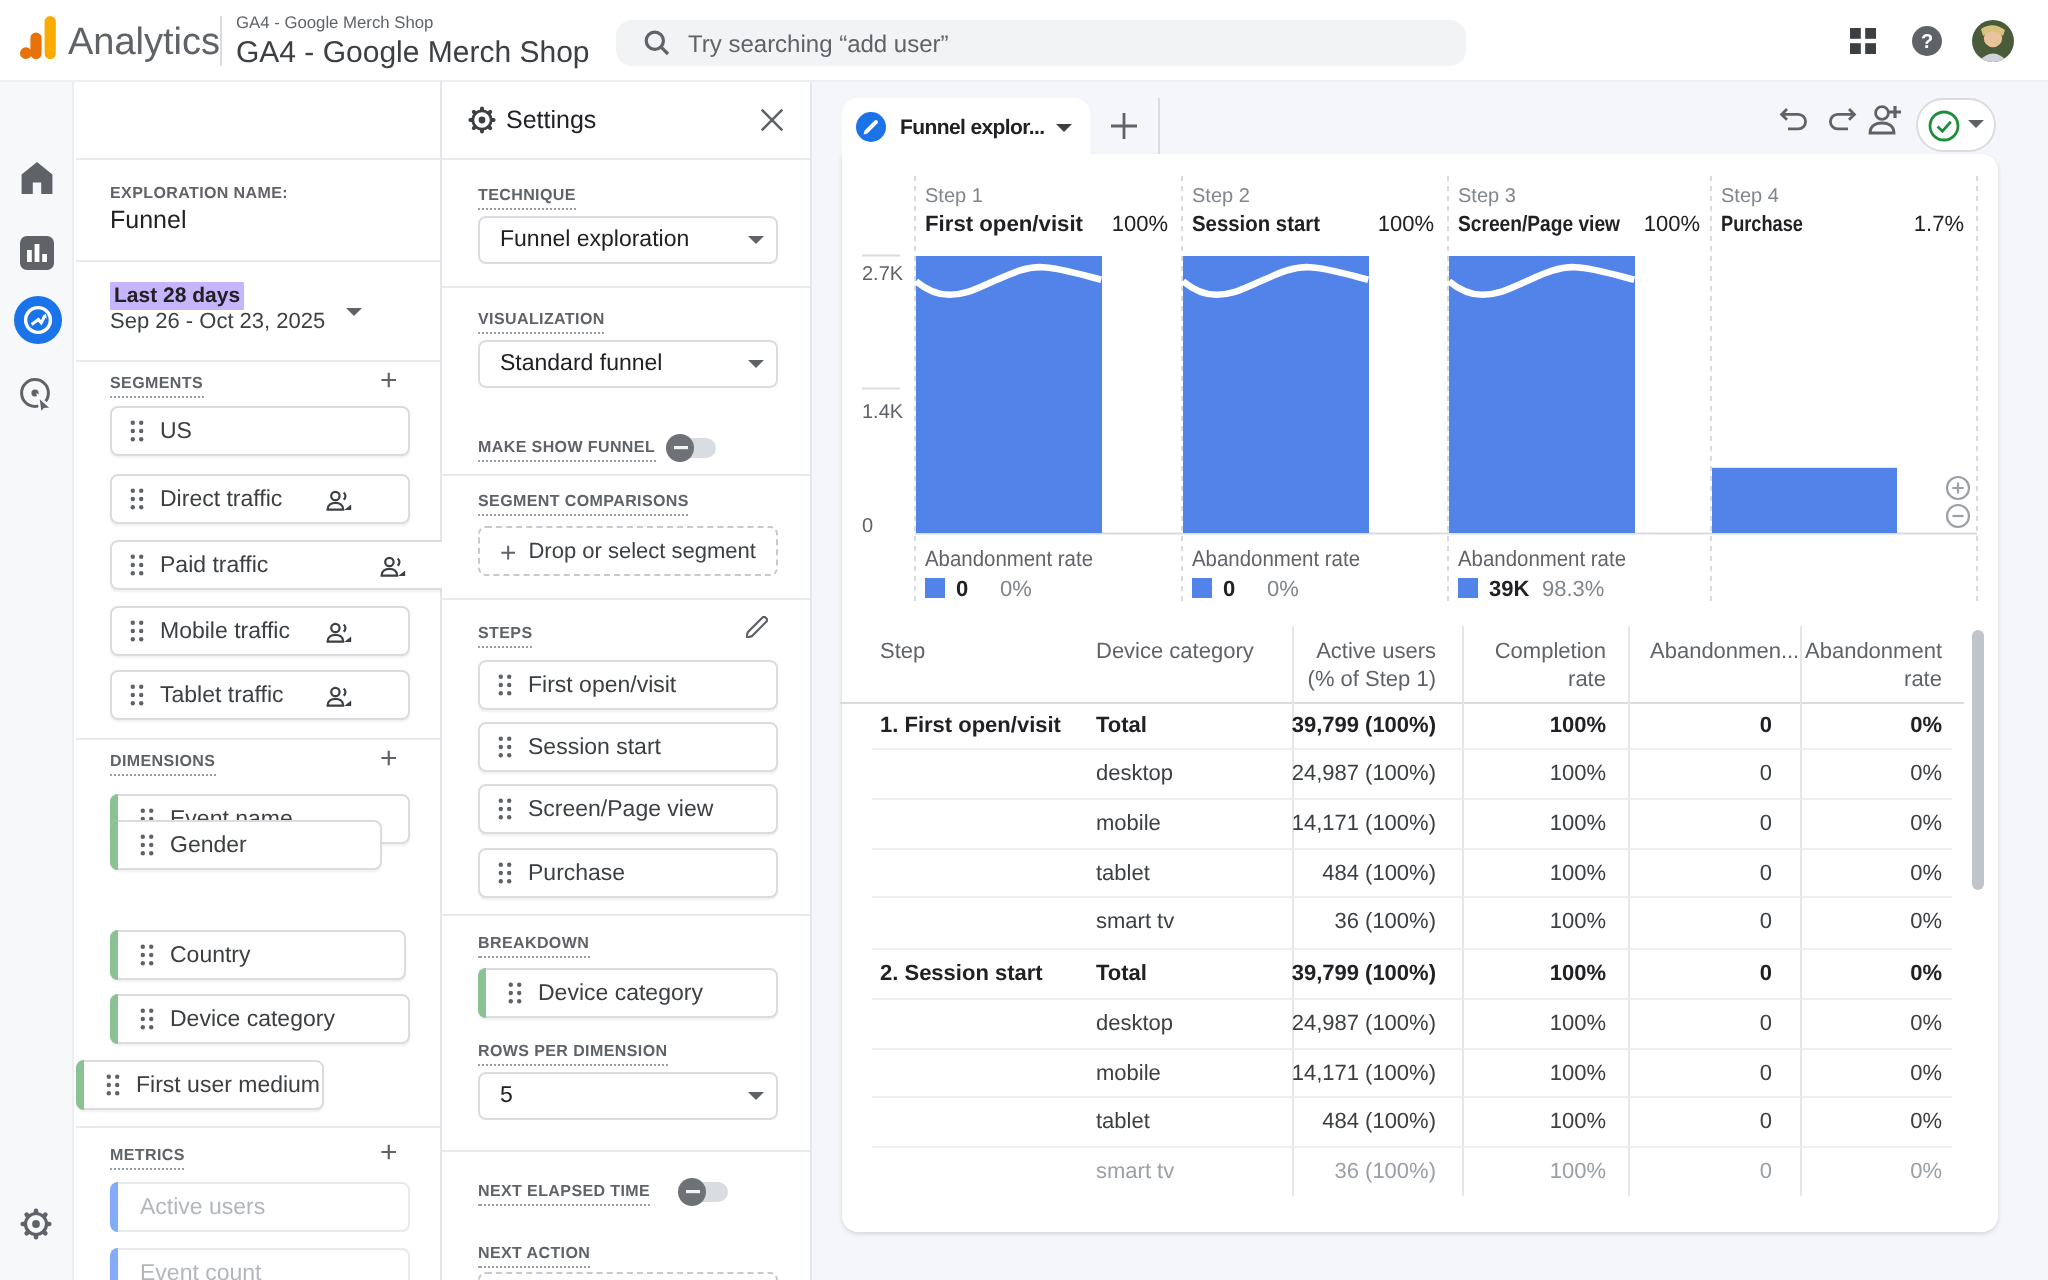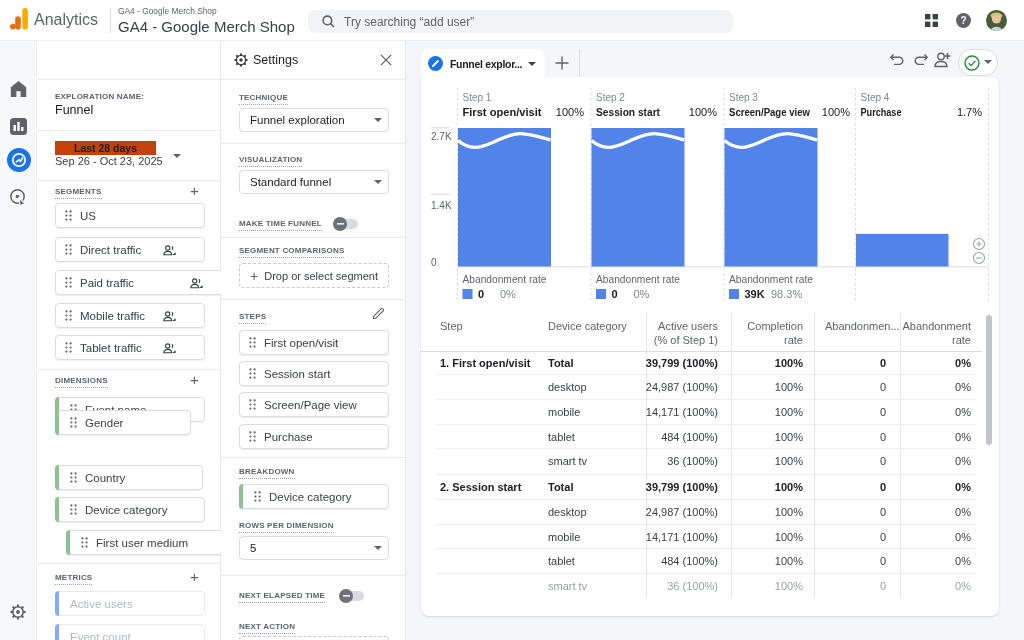--- a/index.html
+++ b/index.html
@@ -1,20 +1,20 @@
 <!DOCTYPE html>
 <html><head><meta charset="utf-8">
 <style>
 *{margin:0;padding:0;box-sizing:border-box}
 html,body{width:1024px;height:640px;overflow:hidden}
 body{font-family:"Liberation Sans",sans-serif;position:relative;background:#fff;color:#202124}
 .abs{position:absolute}
 
 #hdr{position:absolute;left:0;top:0;width:1024px;height:41px;background:#fff;border-bottom:1px solid #eceef1;z-index:5}
-#ana{position:absolute;left:34px;top:11px;font-size:16px;color:#5f6368}
+#ana{position:absolute;left:34px;top:11px;font-size:19px;color:#5f6368}
 #hdiv{position:absolute;left:110px;top:8px;width:1px;height:25px;background:#dadce0}
 #prop-s{position:absolute;left:118px;top:5.5px;font-size:8.4px;color:#5f6368}
 #prop-b{position:absolute;left:118px;top:18px;font-size:15px;color:#3c4043}
 #search{position:absolute;left:308px;top:10px;width:425px;height:23px;background:#f1f3f4;border-radius:8px;display:flex;align-items:center;color:#5f6368;font-size:12px}
 
 #rail{position:absolute;left:0;top:41px;width:37px;height:599px;background:#f6f8fa;border-right:1px solid #eceef1}
 .ric{position:absolute;left:10px}
 
 #vars{position:absolute;left:38px;top:41px;width:183px;height:599px;background:#fff;border-right:1px solid #e3e6ea}
 #sett{position:absolute;left:221px;top:41px;width:185px;height:599px;background:#fff;border-right:1px solid #e3e6ea}
@@ -124,21 +124,21 @@
       </g>
       <circle cx="7" cy="7" r="1.7" fill="#5f6368"></circle>
     </svg>
 </div>
 
 <div id="vars">
   <div class="pdiv" style="top:38px"></div>
   <div class="lbl" style="left:17px;top:51px">EXPLORATION NAME:</div>
   <div class="abs" style="left:17px;top:62px;font-size:12.5px">Funnel</div>
   <div class="pdiv" style="top:89px"></div>
-  <div class="abs" style="left:17px;top:101px;font-size:10.5px;font-weight:bold;color:#202124"><span style="background:#c2410c;padding:1px 19px">Last 28 days</span></div>
+  <div class="abs" style="left:17px;top:101px;font-size:10.5px;font-weight:bold;color:#202124"><span style="background:#c4b5fd;padding:1px 2px">Last 28 days</span></div>
   <div class="abs" style="left:17px;top:114px;font-size:11px;color:#3c4043">Sep 26 - Oct 23, 2025</div>
   <div class="car" style="left:135px;top:113px"></div>
   <div class="pdiv" style="top:139px"></div>
 
   <div class="lbl" style="left:17px;top:146px"><span>SEGMENTS</span></div>
   <div class="plus" style="left:152px;top:141px">+</div>
   <div class="chip" style="left:17px;top:162px;width:150px"><svg class="dots" width="7" height="11" viewBox="0 0 7 11" fill="#5f6368">
         <circle cx="1.4" cy="1.4" r="1.1"></circle>
         <circle cx="5.6" cy="1.4" r="1.1"></circle>
         <circle cx="1.4" cy="5.5" r="1.1"></circle>
@@ -235,21 +235,21 @@
         <circle cx="5.6" cy="9.6" r="1.1"></circle>
       </svg>Country</div>
   <div class="chip green" style="left:17px;top:456px;width:150px"><svg class="dots" width="7" height="11" viewBox="0 0 7 11" fill="#5f6368">
         <circle cx="1.4" cy="1.4" r="1.1"></circle>
         <circle cx="5.6" cy="1.4" r="1.1"></circle>
         <circle cx="1.4" cy="5.5" r="1.1"></circle>
         <circle cx="5.6" cy="5.5" r="1.1"></circle>
         <circle cx="1.4" cy="9.6" r="1.1"></circle>
         <circle cx="5.6" cy="9.6" r="1.1"></circle>
       </svg>Device category</div>
-  <div class="chip green" style="left:28px;top:489px;width:162px"><svg class="dots" width="7" height="11" viewBox="0 0 7 11" fill="#5f6368">
+  <div class="chip green" style="left:0;top:489px;width:124px"><svg class="dots" width="7" height="11" viewBox="0 0 7 11" fill="#5f6368">
         <circle cx="1.4" cy="1.4" r="1.1"></circle>
         <circle cx="5.6" cy="1.4" r="1.1"></circle>
         <circle cx="1.4" cy="5.5" r="1.1"></circle>
         <circle cx="5.6" cy="5.5" r="1.1"></circle>
         <circle cx="1.4" cy="9.6" r="1.1"></circle>
         <circle cx="5.6" cy="9.6" r="1.1"></circle>
       </svg>First user medium</div>
 
   <div class="pdiv" style="top:522px"></div>
   <div class="lbl" style="left:17px;top:532px"><span>METRICS</span></div>
@@ -277,21 +277,21 @@
   <div class="pdiv" style="top:38px"></div>
   <div class="lbl" style="left:18px;top:52px"><span>TECHNIQUE</span></div>
   <div class="dd" style="left:18px;top:67px;width:150px">Funnel exploration</div>
   <div class="car" style="left:153px;top:77px"></div>
   <div class="pdiv" style="top:102px"></div>
 
   <div class="lbl" style="left:18px;top:114px"><span>VISUALIZATION</span></div>
   <div class="dd" style="left:18px;top:129px;width:150px">Standard funnel</div>
   <div class="car" style="left:153px;top:139px"></div>
 
-  <div class="lbl" style="left:18px;top:178px"><span>MAKE TIME FUNNEL</span></div>
+  <div class="lbl" style="left:18px;top:178px"><span>MAKE SHOW FUNNEL</span></div>
   <div class="tgl" style="left:113px;top:178px"></div>
   <div class="pdiv" style="top:196px"></div>
 
   <div class="lbl" style="left:18px;top:205px"><span>SEGMENT COMPARISONS</span></div>
   <div class="abs" style="left:18px;top:222px;width:150px;height:25px;border:1px dashed #c6cace;border-radius:4px;display:flex;align-items:center;justify-content:center;font-size:11px;color:#3c4043"><span style="font-size:14px;color:#5f6368;margin-right:6px;font-weight:normal">+</span>Drop or select segment</div>
   <div class="pdiv" style="top:258px"></div>
 
   <div class="lbl" style="left:18px;top:271px"><span>STEPS</span></div>
   <svg class="abs" style="left:152px;top:267px" width="11" height="11" viewBox="0 0 12 12">
       <path d="M0 12 L1 8.8 L9 0.8 A1.1 1.1 0 0 1 10.6 0.8 L11.2 1.4 A1.1 1.1 0 0 1 11.2 3 L3.2 11 Z" fill="none" stroke="#5f6368" stroke-width="1.2"></path>

